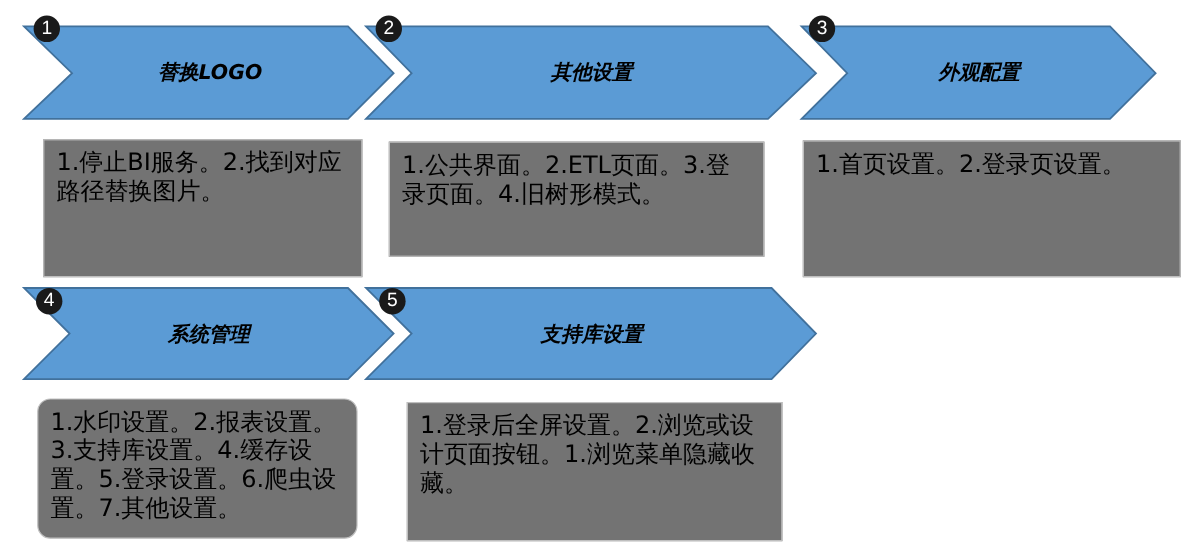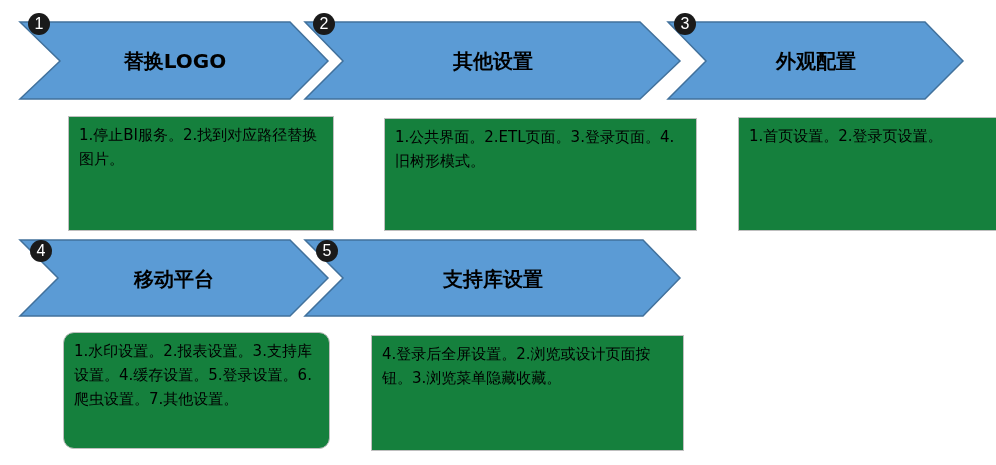--- a/index.html
+++ b/index.html
@@ -1,51 +1,51 @@
 <!DOCTYPE html>
 <html><head>
 <meta charset="utf-8">
 <style>
   html, body { margin:0; padding:0; background:#ffffff; }
   body { width:996px; height:465px; position:relative; overflow:hidden;
          font-family:"DejaVu Sans","Liberation Sans",sans-serif; }
   .arrow-svg { position:absolute; left:0; top:0; width:996px; height:465px; }
-  .step-title { position:absolute; font-weight:bold; font-size:20px; color:#000;
-                text-align:center; line-height:24px; }
+  .step-title { position:absolute; font-weight:bold; font-size:17px; color:#000;
+                text-align:center; line-height:24px;font-style:italic; }
   .badge { position:absolute; width:22px; height:22px; border-radius:50%;
            background:#1a1a1a; color:#fff; font-size:16px; line-height:22px;
            text-align:center; font-family:"Liberation Sans",sans-serif; }
-  .desc-box { position:absolute; background:#15803d; border:1px solid #bfbfbf;
-              box-sizing:border-box; padding:6px 10px; font-size:15px;
-              line-height:24px; color:#000;margin-left:32px; }
+  .desc-box { position:absolute; background:#737373; border:1px solid #bfbfbf;
+              box-sizing:border-box; padding:6px 10px; font-size:20px;
+              line-height:24px; color:#000; }
 </style>
 </head>
 <body>
 
 <svg class="arrow-svg" viewBox="0 0 996 465">
 
   <polygon points="20,22 290,22 328,61 290,99 20,99 60,61" fill="#5b9bd5" stroke="#41719c" stroke-width="1.5"></polygon>
   <polygon points="305,22 640,22 680,61 640,99 305,99 343,61" fill="#5b9bd5" stroke="#41719c" stroke-width="1.5"></polygon>
   <polygon points="668,22 925,22 963,61 925,99 668,99 706,61" fill="#5b9bd5" stroke="#41719c" stroke-width="1.5"></polygon>
 
   <polygon points="20,240 290,240 328,278 290,316 20,316 58,278" fill="#5b9bd5" stroke="#41719c" stroke-width="1.5"></polygon>
   <polygon points="305,240 643,240 680,278 643,316 305,316 343,278" fill="#5b9bd5" stroke="#41719c" stroke-width="1.5"></polygon>
 </svg>
 
 <div class="badge" style="left:28px;top:13px;">1</div>
 <div class="step-title" style="left:60px;top:49px;width:230px;">替换LOGO</div>
 <div class="desc-box" style="left:36px;top:116px;width:266px;height:115px;">1.停止BI服务。2.找到对应路径替换图片。</div>
 
 <div class="badge" style="left:313px;top:13px;">2</div>
 <div class="step-title" style="left:343px;top:49px;width:300px;">其他设置</div>
-<div class="desc-box" style="left:352px;top:118px;width:313px;height:113px;">1.公共界面。2.ETL页面。3.登录页面。4.旧树形模式。</div>
+<div class="desc-box" style="left:324px;top:118px;width:313px;height:96px;">1.公共界面。2.ETL页面。3.登录页面。4.旧树形模式。</div>
 
 <div class="badge" style="left:674px;top:13px;">3</div>
 <div class="step-title" style="left:706px;top:49px;width:220px;">外观配置</div>
-<div class="desc-box" style="left:706px;top:117px;width:273px;height:114px;">1.首页设置。2.登录页设置。</div>
+<div class="desc-box" style="left:669px;top:117px;width:315px;height:114px;">1.首页设置。2.登录页设置。</div>
 
 <div class="badge" style="left:30px;top:240px;">4</div>
-<div class="step-title" style="left:58px;top:267px;width:232px;">移动平台</div>
+<div class="step-title" style="left:58px;top:267px;width:232px;">系统管理</div>
 <div class="desc-box" style="left:31px;top:332px;width:267px;height:117px;border-radius:11px;">1.水印设置。2.报表设置。3.支持库设置。4.缓存设置。5.登录设置。6.爬虫设置。7.其他设置。</div>
 
 <div class="badge" style="left:316px;top:240px;">5</div>
 <div class="step-title" style="left:343px;top:267px;width:300px;">支持库设置</div>
-<div class="desc-box" style="left:339px;top:335px;width:313px;height:116px;">4.登录后全屏设置。2.浏览或设计页面按钮。3.浏览菜单隐藏收藏。</div>
+<div class="desc-box" style="left:339px;top:335px;width:313px;height:116px;">1.登录后全屏设置。2.浏览或设计页面按钮。1.浏览菜单隐藏收藏。</div>
 
 </body></html>

